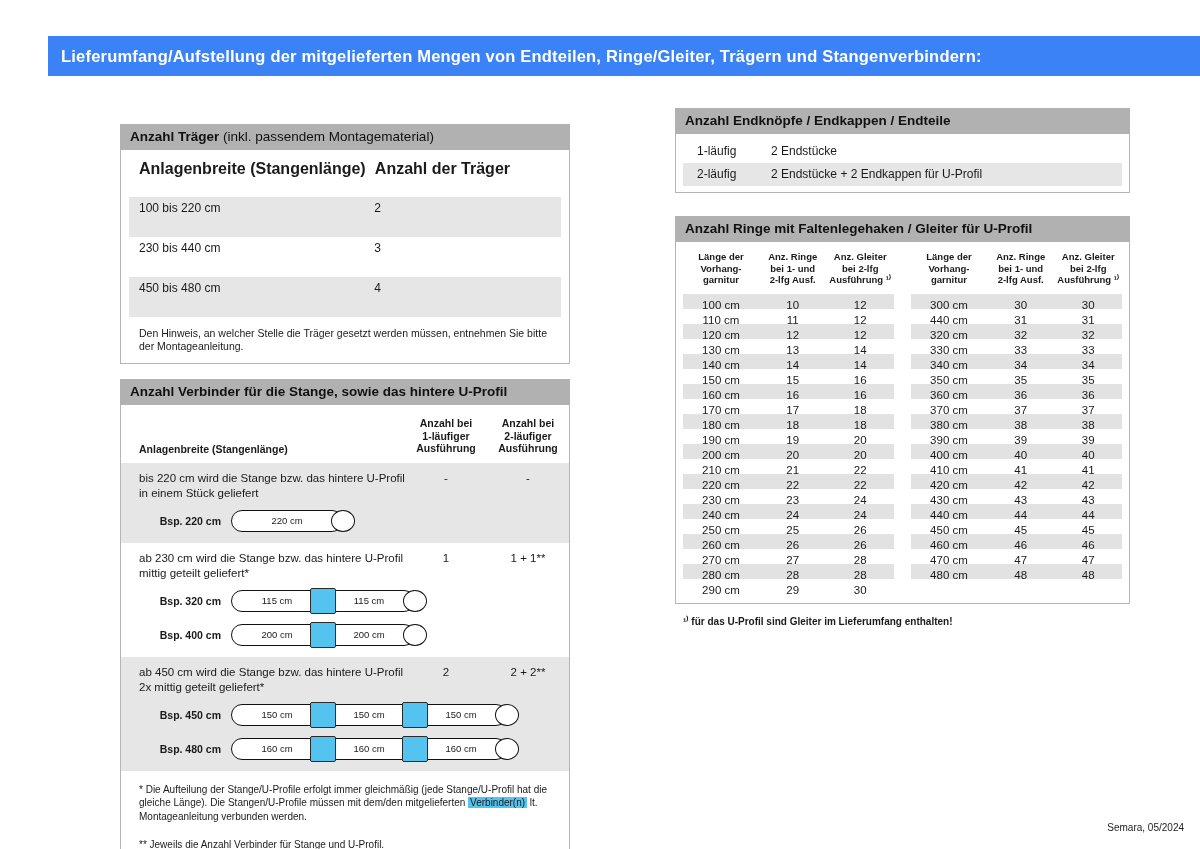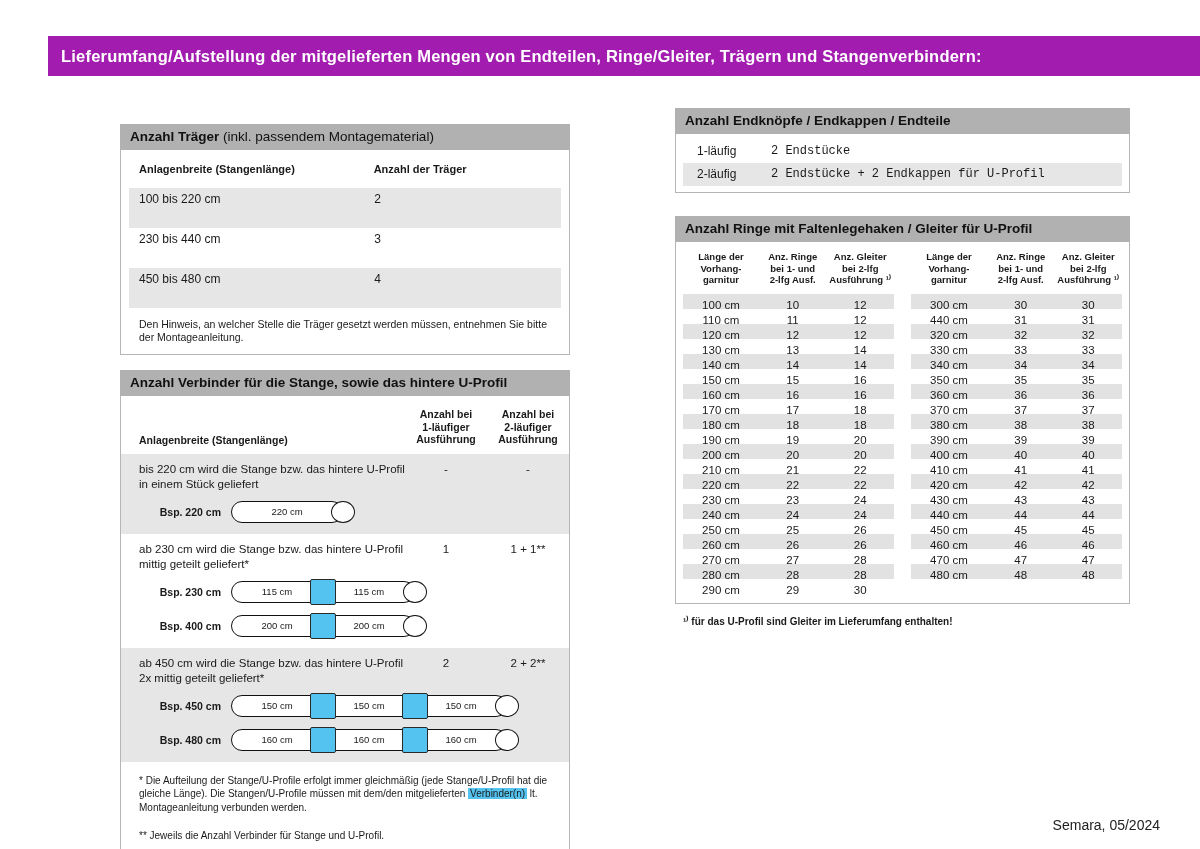--- a/index.html
+++ b/index.html
@@ -6,41 +6,41 @@
   html, body { width: 1200px; height: 849px; }
   body {
     background: #ffffff;
     font-family: "Liberation Sans", sans-serif;
     color: #1a1a1a;
     position: relative;
     overflow: hidden;
   }
   .topbar {
     position: absolute; left: 48px; top: 36px; width: 1152px; height: 40px;
-    background: #a21caf; color: #fff;
+    background: #3b82f6; color: #fff;
     display: flex; align-items: center; padding-left: 13px;
     font-size: 16.5px; font-weight: bold; letter-spacing: 0.2px;
   }
   .left-col  { position: absolute; left: 120px; top: 98px;  width: 450px; }
   .right-col { position: absolute; left: 675px; top: 108px; width: 455px; }
 
   .notice { color: #d4001a; font-weight: bold; font-size: 14px; line-height: 20px; }
 
   .section-header {
     background: #b1b1b1; height: 26px; line-height: 26px;
     padding: 0 10px; font-size: 13.5px; font-weight: bold; color: #111;
     white-space: nowrap; overflow: hidden;
   }
   .section-header .normal { font-weight: normal; }
   .box { border: 1px solid #b5b5b5; border-top: none; background: #fff; }
 
   
   .mt-header-1 { margin-top: 26px; }
   .traeger-box { padding: 12px 0 10px; }
-  .t-head { padding: 0 18px 12px; font-size: 11px; font-weight: bold; line-height: 14px; }
+  .t-head { padding: 0 18px 21px; font-size: 16px; font-weight: bold; line-height: 14px; }
   .t-head .c1, .t-row .c1 { display: inline-block; width: 232px; }
   .t-rows { margin: 0 8px; }
   .t-row { height: 40px; line-height: 22px; padding: 0 10px; font-size: 12px; }
   .stripe-odd > .t-row:nth-child(odd) { background: #e6e6e6; }
   .t-note { padding: 10px 18px 0; font-size: 10.5px; line-height: 13px; white-space: pre-line; }
 
   
   .mt-header-2 { margin-top: 15px; }
   .verbinder-box { padding: 12px 0 8px; }
   .v-head { display: flex; align-items: flex-end; padding: 0 0 8px; }
@@ -75,40 +75,40 @@
   }
   .v-footnotes { padding: 12px 18px 4px; font-size: 10px; line-height: 13.5px; }
   .hl { background: #55c3ef; padding: 0 2px; }
   .fn2 { margin-top: 15px; }
 
   
   .endk-box { padding: 6px 7px; }
   .ek-row { display: flex; height: 23px; line-height: 23px; font-size: 12px; }
   .ek-rows > .ek-row:nth-child(even) { background: #e6e6e6; }
   .ek-type { width: 88px; padding-left: 14px; }
-  .ek-desc { flex: 1; font-family: Liberation Mono, monospace; }
+  .ek-desc { flex: 1; }
 
   
   .mt-header-3 { margin-top: 23px; }
   .ringe-box { padding: 9px 7px; display: flex; gap: 17px; align-items: flex-start; }
   .sub-table { flex: 1; }
   .st-head { display: flex; margin-bottom: 8px; align-items: flex-end; }
   .st-head > div {
     font-size: 9.5px; font-weight: bold; text-align: center;
     line-height: 11.5px; white-space: pre-line;
   }
   .st-c1 { width: 36%; }
   .st-c2 { width: 32%; }
   .st-c3 { width: 32%; }
   .st-row { display: flex; height: 15px; line-height: 22px; font-size: 11.5px; }
   .st-row > span { text-align: center; display: inline-block; }
   .st-rows > .st-row:nth-child(odd) { background: #e2e2e2; }
   .ringe-note { margin-top: 10px; padding-left: 8px; font-size: 10px; font-weight: bold; }
 
-  .footer { position: absolute; right: 40px; bottom: 16px; font-size: 14px; color: #222; }
+  .footer { position: absolute; right: 16px; bottom: 16px; font-size: 10px; color: #222; }
 </style>
 </head>
 <body>
 
 <div class="topbar">
   <span>Lieferumfang/Aufstellung der mitgelieferten Mengen von Endteilen, Ringe/Gleiter, Trägern und Stangenverbindern:</span>
 </div>
 
 <div class="left-col">
 
@@ -173,21 +173,21 @@
     </div>
 
     <div class="v-section">
       <div class="v-text-row">
         <div class="v-text">ab 230 cm wird die Stange bzw. das hintere U-Profil
 mittig geteilt geliefert*</div>
         <div class="v-val">1</div>
         <div class="v-val">1 + 1**</div>
       </div>
       <div class="bsp-row">
-        <div class="bsp-label">Bsp. 230 cm</div>
+        <div class="bsp-label">Bsp. 320 cm</div>
         <div class="rod">
           <div class="rod-seg first">115 cm</div>
           <div class="connector"></div>
           <div class="rod-seg last">115 cm</div>
           <div class="end-knob"></div>
         </div>
       </div>
       <div class="bsp-row">
         <div class="bsp-label">Bsp. 400 cm</div>
         <div class="rod">

